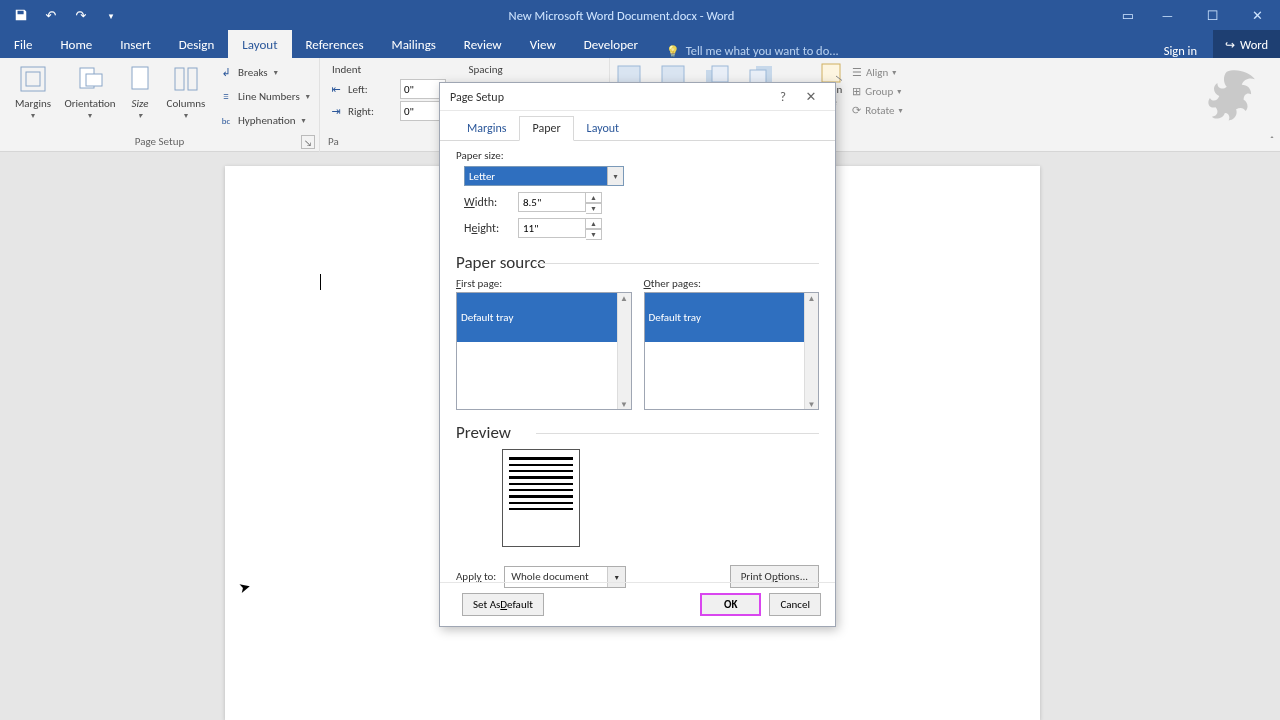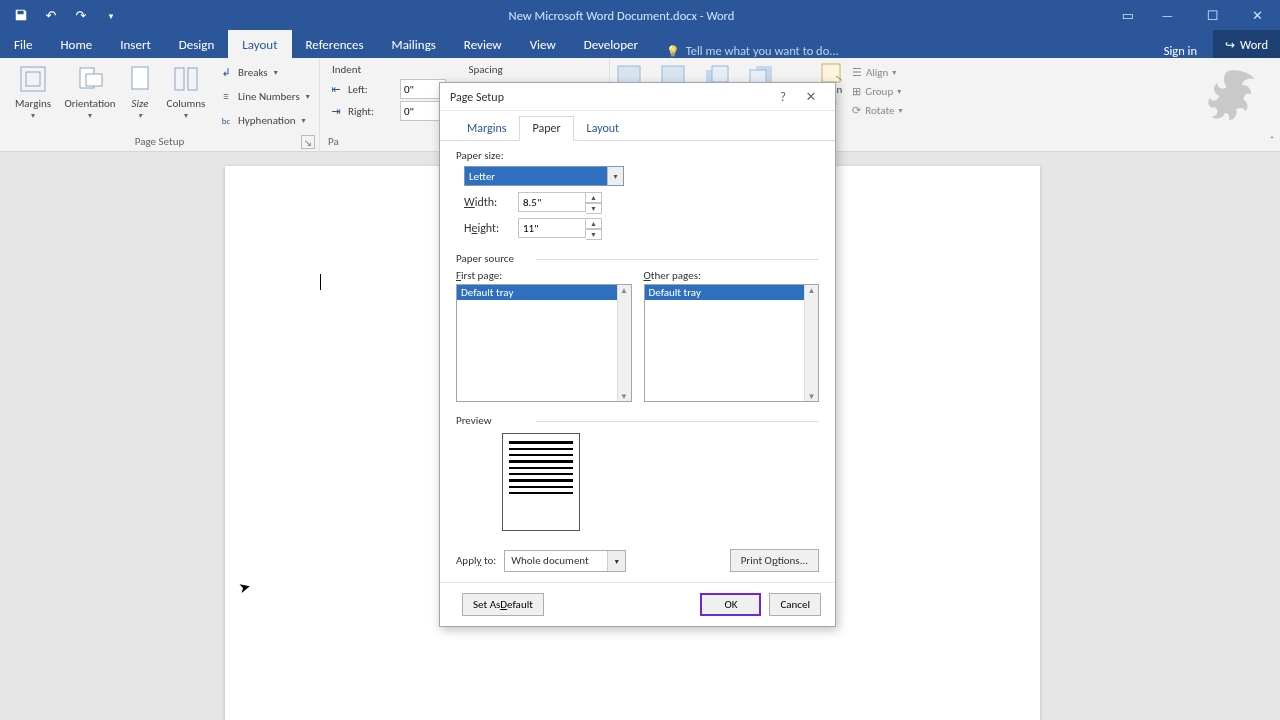--- a/index.html
+++ b/index.html
@@ -68,40 +68,40 @@
 .combo .val { flex:1; background:#2f6fbf; color:#fff; padding:0 4px; display:flex; align-items:center; font-size:11px;}
 .combo .dd { width:16px; background:#eee; border-left:1px solid #bbb; display:flex; align-items:center; justify-content:center; font-size:8px; color:#555;}
 
 .field-row { display:flex; align-items:center; gap:8px; margin-top:6px;}
 .field-row .lbl { width:46px; font-size:12px;}
 .spinbox { display:flex; width:84px; height:20px;}
 .spinbox input { width:68px; border:1px solid #c5c5c5; font-size:11px; padding:0 4px;}
 .spinbox .spins { width:16px; display:flex; flex-direction:column;}
 .spinbox .spins div{flex:1; border:1px solid #c5c5c5; border-left:none; font-size:7px; display:flex; align-items:center; justify-content:center; color:#555;}
 
-.section-title { font-size:11px; color:#333; margin-top:14px; position:relative;}
+.section-title { font-size:17px; color:#333; margin-top:14px; position:relative;}
 .section-title::after{content:""; position:absolute; left:80px; right:0; top:50%; border-top:1px solid #ddd;}
 
 .src-cols { display:flex; gap:12px; margin-top:4px;}
 .src-col { flex:1; display:flex; flex-direction:column;}
 .src-col .colhdr{ font-size:11px; margin-bottom:2px;}
 .listbox { height:118px; border:1px solid #9fa6b3; position:relative; background:#fff;}
-.listbox .sel { background:#2f6fbf; color:#fff; font-size:11px; padding:1px 4px;}
+.listbox .sel { background:#2f6fbf; color:#fff; font-size:11px; padding:18px 4px;}
 .listbox .sb { position:absolute; right:0; top:0; bottom:0; width:14px; background:#f0f0f0; border-left:1px solid #ddd; display:flex; flex-direction:column; justify-content:space-between; align-items:center; font-size:8px; color:#888;}
 
 .preview-box { width:78px; height:98px; border:1px solid #555; margin:6px 0 0 46px; padding:7px 6px; display:flex; flex-direction:column; gap:4px;}
 .preview-box .pl{height:2px; background:#000;}
 .preview-box .ph{height:3px; background:#000;}
 
 .apply-row { display:flex; align-items:center; margin-top:18px; gap:8px;}
 .apply-combo { width:122px; height:22px; border:1px solid #adadad; background:#fff; display:flex;}
 .apply-combo .v{flex:1; padding:0 6px; display:flex; align-items:center; font-size:11px;}
 .apply-combo .d{width:18px; border-left:1px solid #ccc; background:#eee; display:flex; align-items:center; justify-content:center; font-size:8px;}
 .btn { height:23px; border:1px solid #adadad; background:#f0f0f0; font-size:11px; padding:0 10px; display:flex; align-items:center;}
-.btn.primary{ border:2px solid #6d28d9; padding:0 22px;}
+.btn.primary{ border:2px solid #d946ef; padding:0 22px;font-weight:bold;}
 
 .dlg-footer { position:absolute; left:0; right:0; bottom:0; padding:10px 14px; display:flex; align-items:center; border-top:1px solid #e6e6e6;}
 .dlg-footer .sp{flex:1;}
 .dlg-footer .btn{margin-left:8px;}
 
 
 svg { display:block;}
 </style>
 </head>
 <body>

